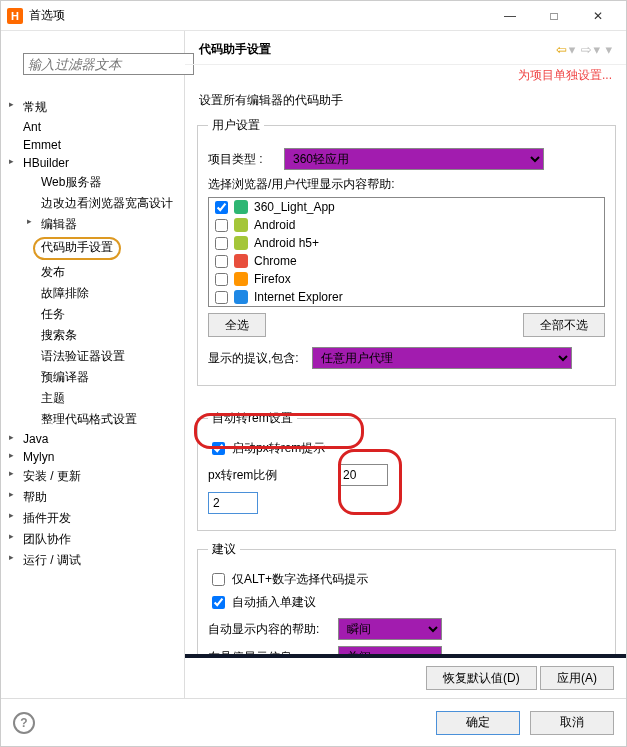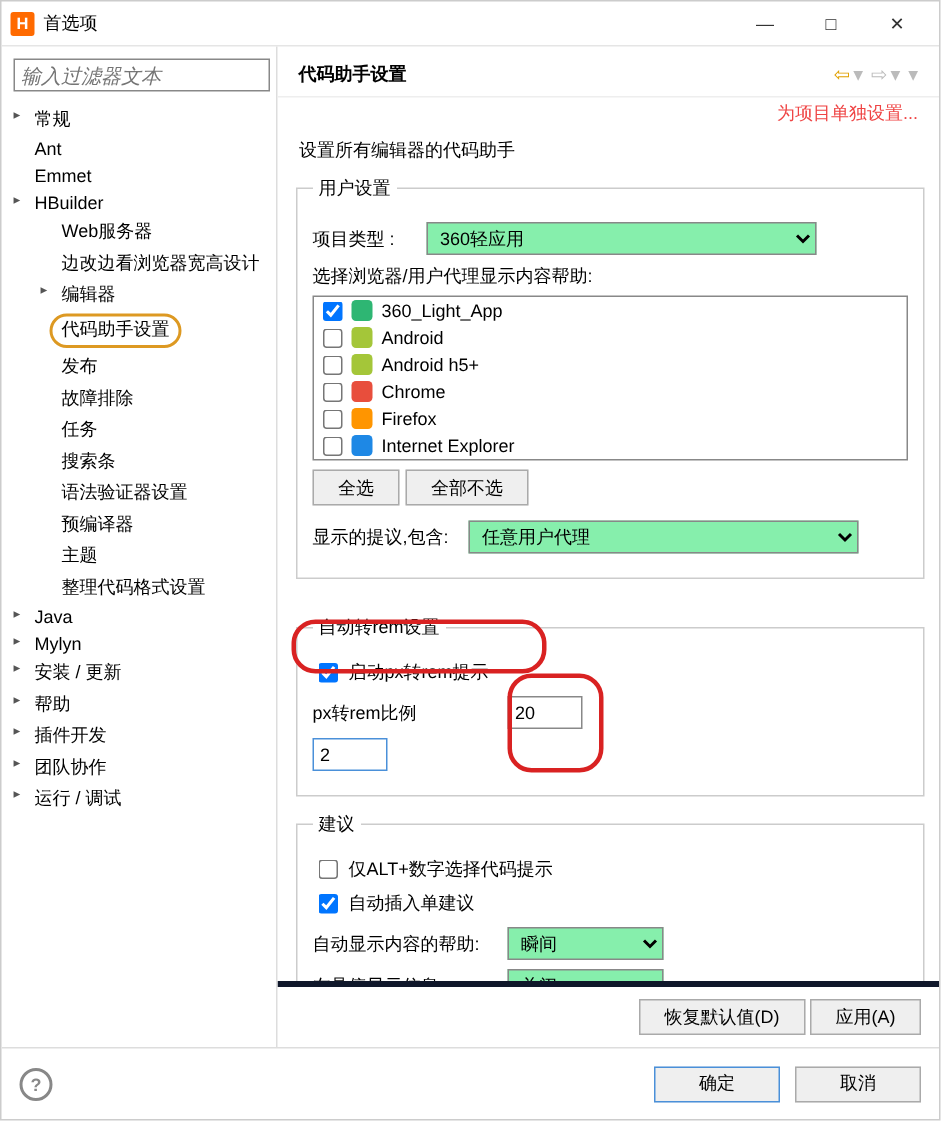--- a/index.html
+++ b/index.html
@@ -41,21 +41,21 @@
     cursor: pointer;
   }
   .body-split { display: flex; height: calc(100% - 30px - 48px); }
   .left-pane {
     width: 184px;
     border-right: 1px solid #ddd;
     display: flex;
     flex-direction: column;
   }
   .filter-box {
-    margin: 8px;
+    margin: 22px;
     height: 22px;
     border: 1px solid #888;
     padding: 2px 4px;
     color: #6d28d9;
     font-style: italic;
     background: #fff;
     outline: none;
     width: calc(100% - 12px);
   }
   .tree {
@@ -122,39 +122,39 @@
   .field-row label { min-width: 130px; }
   .field-row label.short { min-width: 76px; }
   select, input[type="text"] {
     border: 1px solid #888;
     height: 22px;
     padding: 1px 4px;
     font-family: inherit;
     font-size: 12px;
     background: #fff;
   }
-  select { background: #86efac; }
+  select { background: #a21caf; }
   .sel-wide { width: 260px; }
   .sel-med { width: 104px; }
   .browser-box {
     border: 1px solid #888;
     height: 110px;
     overflow-y: scroll;
     background: #fff;
     margin-top: 4px;
   }
   .browser-row {
     display: flex;
     align-items: center;
     padding: 2px 6px;
     gap: 6px;
   }
   .browser-row input[type=checkbox] { margin: 0; }
   .bicon { width: 14px; height: 14px; display: inline-block; border-radius: 3px; }
-  .btn-row { margin-top: 6px; display: flex; gap: 4px; }
+  .btn-row { margin-top: 6px; display: flex; gap: 24px; justify-content: space-between; }
   button.std {
     height: 24px;
     padding: 0 16px;
     border: 1px solid #aaa;
     background: #efefef;
     font-family: inherit;
     font-size: 12px;
     cursor: pointer;
   }
   .annot2 {

